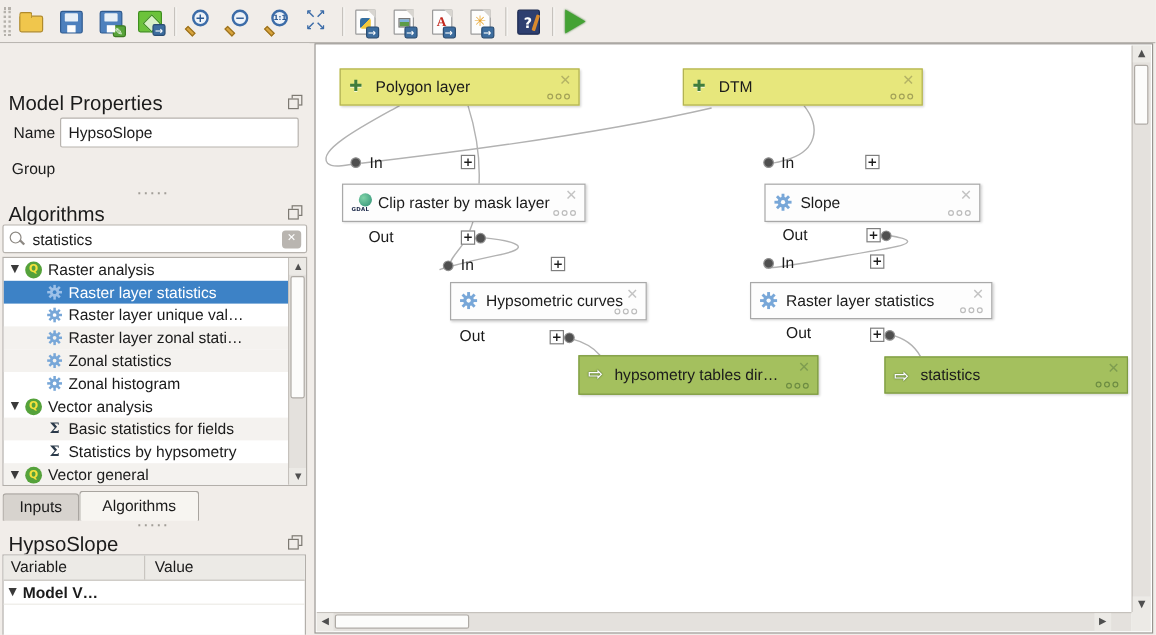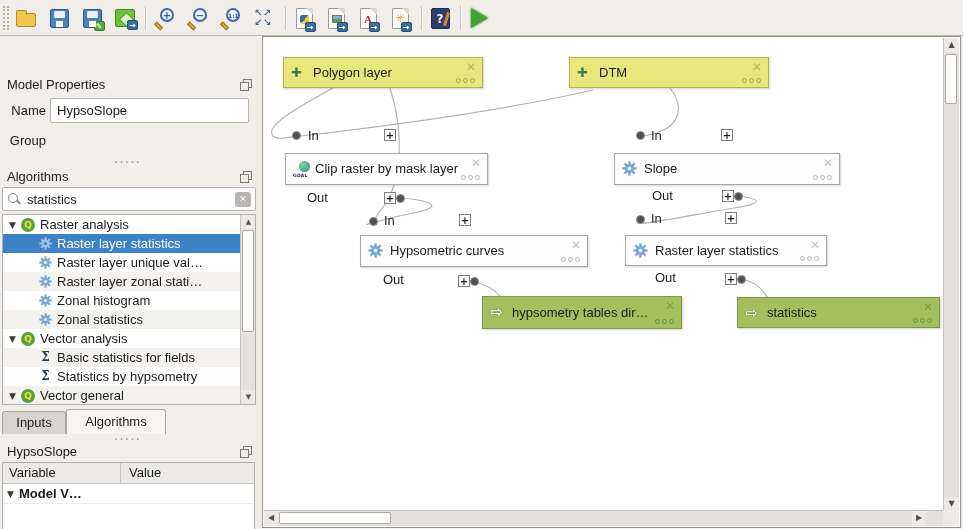--- a/index.html
+++ b/index.html
@@ -65,21 +65,21 @@
     font:bold 12px/20px "DejaVu Sans",sans-serif; text-align:center; }
   .ic-help::after { content:""; position:absolute; right:1px; top:3px; width:3px;
     height:14px; background:#d98a2e; transform:rotate(18deg); border-radius:1px; }
   .ic-run { width:0; height:0; border-left:17px solid #44a234;
     border-top:10px solid transparent; border-bottom:10px solid transparent;
     filter:drop-shadow(0 0 1px #2a7020); }
 
   
   .left { position:absolute; left:0; top:36px; width:258px; height:493px;
     background:#f1ede9; }
-  .panel-title { position:absolute; left:7px; font-size:13px; color:#1b1b1b; }
+  .panel-title { position:absolute; left:7px; font-size:17px; color:#1b1b1b; }
   .floaticon { position:absolute; width:12px; height:12px; }
   .floaticon::before { content:""; position:absolute; right:0; top:0; width:7px;
     height:7px; border:1px solid #7d7972; }
   .floaticon::after { content:""; position:absolute; left:0; bottom:0; width:7px;
     height:7px; border:1px solid #7d7972; background:#f1ede9; }
   .fld-label { position:absolute; width:42px; text-align:right; }
   .txt-input { position:absolute; left:50px; width:199px; height:25px;
     background:#fff; border:1px solid #b7b3ae; border-radius:2px; padding:0 6px;
     font:13px "Liberation Sans",sans-serif; color:#1b1b1b; }
   .dots-handle { position:absolute; left:110px; width:36px; text-align:center;
@@ -325,47 +325,47 @@
               <rect x="8.4" y="0.5" width="3.2" height="19"></rect>
               <rect x="8.4" y="0.5" width="3.2" height="19" transform="rotate(45 10 10)"></rect>
               <rect x="8.4" y="0.5" width="3.2" height="19" transform="rotate(90 10 10)"></rect>
               <rect x="8.4" y="0.5" width="3.2" height="19" transform="rotate(135 10 10)"></rect>
               <circle cx="10" cy="10" r="6"></circle>
             </g>
             <circle cx="10" cy="10" r="2.4" fill="#f4f2ef"></circle>
           </svg>
         <span>Raster layer zonal stati…</span>
       </div>
+      <div class="trow alt">
+        <span class="alg-ind"></span>
+        <svg class="gear" viewBox="0 0 20 20">
+            <g fill="#78a7d8">
+              <rect x="8.4" y="0.5" width="3.2" height="19"></rect>
+              <rect x="8.4" y="0.5" width="3.2" height="19" transform="rotate(45 10 10)"></rect>
+              <rect x="8.4" y="0.5" width="3.2" height="19" transform="rotate(90 10 10)"></rect>
+              <rect x="8.4" y="0.5" width="3.2" height="19" transform="rotate(135 10 10)"></rect>
+              <circle cx="10" cy="10" r="6"></circle>
+            </g>
+            <circle cx="10" cy="10" r="2.4" fill="#f4f2ef"></circle>
+          </svg>
+        <span>Zonal statistics</span>
+      </div>
       <div class="trow">
         <span class="alg-ind"></span>
         <svg class="gear" viewBox="0 0 20 20">
             <g fill="#78a7d8">
               <rect x="8.4" y="0.5" width="3.2" height="19"></rect>
               <rect x="8.4" y="0.5" width="3.2" height="19" transform="rotate(45 10 10)"></rect>
               <rect x="8.4" y="0.5" width="3.2" height="19" transform="rotate(90 10 10)"></rect>
               <rect x="8.4" y="0.5" width="3.2" height="19" transform="rotate(135 10 10)"></rect>
               <circle cx="10" cy="10" r="6"></circle>
             </g>
             <circle cx="10" cy="10" r="2.4" fill="#fff"></circle>
           </svg>
         <span>Zonal histogram</span>
-      </div>
-      <div class="trow alt">
-        <span class="alg-ind"></span>
-        <svg class="gear" viewBox="0 0 20 20">
-            <g fill="#78a7d8">
-              <rect x="8.4" y="0.5" width="3.2" height="19"></rect>
-              <rect x="8.4" y="0.5" width="3.2" height="19" transform="rotate(45 10 10)"></rect>
-              <rect x="8.4" y="0.5" width="3.2" height="19" transform="rotate(90 10 10)"></rect>
-              <rect x="8.4" y="0.5" width="3.2" height="19" transform="rotate(135 10 10)"></rect>
-              <circle cx="10" cy="10" r="6"></circle>
-            </g>
-            <circle cx="10" cy="10" r="2.4" fill="#f4f2ef"></circle>
-          </svg>
-        <span>Zonal statistics</span>
       </div>
       <div class="trow">
         <span class="caret">▼</span>
         <span class="qicon">Q</span>
         <span>Vector analysis</span>
       </div>
       <div class="trow alt">
         <span class="alg-ind"></span>
         <span class="sigma">Σ</span>
         <span>Basic statistics for fields</span>
@@ -460,21 +460,21 @@
           <i></i>
         </span>
     </div>
     <div class="socket-label" style="left:44px; top:153px;">Out</div>
     <div class="plusbox" style="left:121px; top:155px;">+</div>
     <div class="dot" style="left:133px; top:157px;"></div>
 
     <div class="dot" style="left:106px; top:180px;"></div>
     <div class="socket-label" style="left:121px; top:176px;">In</div>
     <div class="plusbox" style="left:196px; top:177px;">+</div>
-    <div class="node alg" style="left:97px; top:198px; width:228px; height:32px;">
+    <div class="node alg" style="left:112px; top:198px; width:164px; height:32px;">
       <svg class="nicon gearicon" viewBox="0 0 20 20">
           <g fill="#78a7d8">
             <rect x="8.4" y="0.5" width="3.2" height="19"></rect>
             <rect x="8.4" y="0.5" width="3.2" height="19" transform="rotate(45 10 10)"></rect>
             <rect x="8.4" y="0.5" width="3.2" height="19" transform="rotate(90 10 10)"></rect>
             <rect x="8.4" y="0.5" width="3.2" height="19" transform="rotate(135 10 10)"></rect>
             <circle cx="10" cy="10" r="6"></circle>
           </g>
           <circle cx="10" cy="10" r="2.4" fill="#fdfdfd"></circle>
         </svg>
@@ -486,21 +486,21 @@
           <i></i>
         </span>
     </div>
     <div class="socket-label" style="left:120px; top:235px;">Out</div>
     <div class="plusbox" style="left:195px; top:238px;">+</div>
     <div class="dot" style="left:207px; top:240px;"></div>
 
     <div class="dot" style="left:373px; top:94px;"></div>
     <div class="socket-label" style="left:388px; top:91px;">In</div>
     <div class="plusbox" style="left:458px; top:92px;">+</div>
-    <div class="node alg" style="left:351px; top:116px; width:226px; height:32px;">
+    <div class="node alg" style="left:374px; top:116px; width:180px; height:32px;">
       <svg class="nicon gearicon" viewBox="0 0 20 20">
           <g fill="#78a7d8">
             <rect x="8.4" y="0.5" width="3.2" height="19"></rect>
             <rect x="8.4" y="0.5" width="3.2" height="19" transform="rotate(45 10 10)"></rect>
             <rect x="8.4" y="0.5" width="3.2" height="19" transform="rotate(90 10 10)"></rect>
             <rect x="8.4" y="0.5" width="3.2" height="19" transform="rotate(135 10 10)"></rect>
             <circle cx="10" cy="10" r="6"></circle>
           </g>
           <circle cx="10" cy="10" r="2.4" fill="#fdfdfd"></circle>
         </svg>

